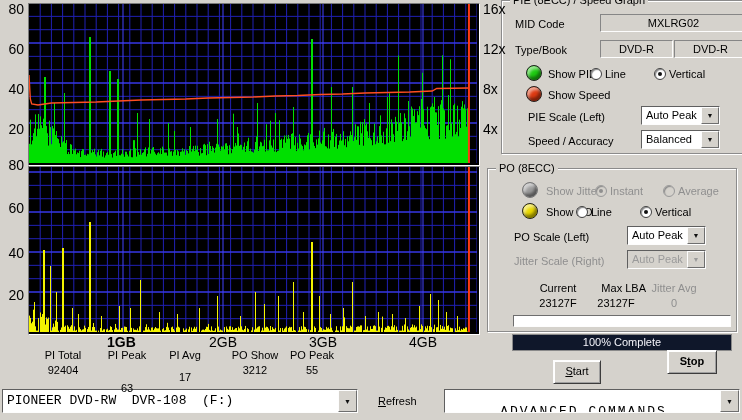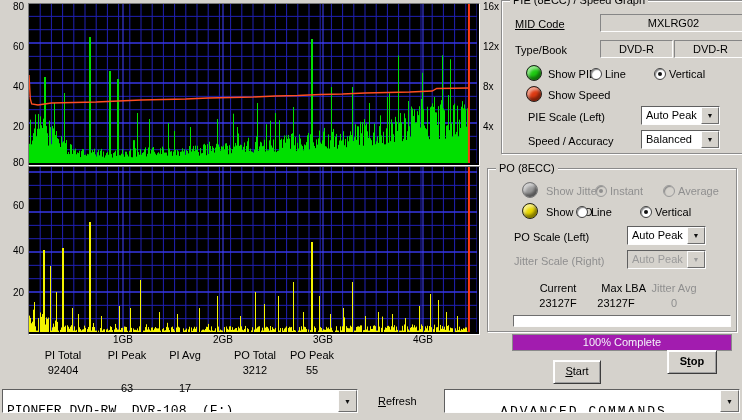--- a/index.html
+++ b/index.html
@@ -1,20 +1,20 @@
 <!DOCTYPE html>
 <html><head>
 <meta charset="utf-8">
 <style>
   html,body{margin:0;padding:0;background:#d5d2cc;}
   #app{position:relative;width:742px;height:420px;background:#d5d2cc;
        font-family:"Liberation Sans",sans-serif;font-size:11px;color:#000;overflow:hidden;}
   .chart{position:absolute;background:#000;border:1px solid;border-color:#7a7a7a #ffffff #ffffff #7a7a7a;}
   .chart svg{position:absolute;left:0;top:0;display:block;}
-  .tick{position:absolute;font-size:10px;color:#000;white-space:nowrap;}
+  .tick{position:absolute;font-size:14px;color:#000;white-space:nowrap;}
   .lbl{position:absolute;white-space:nowrap;color:#000;}
   .dis{color:#8f8f8f !important;}
   .group{position:absolute;border:1px solid #8b8b8b;box-shadow:inset 1px 1px 0 #ffffff,1px 1px 0 #ffffff;}
   .group-title{position:absolute;top:-7px;left:8px;background:#d5d2cc;padding:0 3px;white-space:nowrap;}
   .field{position:absolute;height:16px;border:1px solid;border-color:#868686 #fdfdfd #fdfdfd #868686;
          background:#d5d2cc;text-align:center;line-height:16px;}
   .combo{position:absolute;height:17px;display:flex;border:1px solid;border-color:#5f5f5f #fdfdfd #fdfdfd #5f5f5f;background:#fff;}
   .combo-text{flex:1;padding:2px 2px 0 4px;overflow:hidden;white-space:pre;}
   .combo-btn{width:16px;background:#d5d2cc;border:1px solid;border-color:#fdfdfd #6e6e6e #6e6e6e #fdfdfd;
              display:flex;align-items:center;justify-content:center;font-size:7px;color:#111;}
@@ -1040,21 +1040,21 @@
         <rect x="401" y="127" width="1" height="38" fill="#f4f400"></rect>
         <rect x="409" y="133" width="1" height="32" fill="#f4f400"></rect>
         <rect x="417" y="145" width="1" height="20" fill="#f4f400"></rect>
         <rect x="428" y="149" width="1" height="16" fill="#f4f400"></rect>
         <rect x="438.936" y="0" width="2" height="165" fill="#ff3a10"></rect>
       </svg>
   </div>
 
   <div class="group" style="left:487px;top:0;width:248px;height:152px;margin-left:14px;">
     <div class="group-title">PIE (8ECC) / Speed Graph</div>
-    <div class="lbl" style="left:13px;top:17px;text-decoration:underline;">MID Code</div>
+    <div class="lbl" style="left:13px;top:17px;">MID Code</div>
     <div class="field" style="left:98px;top:13px;width:145px;">MXLRG02</div>
     <div class="lbl" style="left:13px;top:43px;">Type/Book</div>
     <div class="field" style="left:98px;top:39px;width:71px;">DVD-R</div>
     <div class="field" style="left:172px;top:39px;width:71px;">DVD-R</div>
 
     <div class="led led-green" style="left:24px;top:64px;"></div>
     <div class="lbl" style="left:46px;top:67px;">Show PIE</div>
     <div class="radio" style="left:88px;top:67px;"></div>
     <div class="lbl" style="left:103px;top:67px;">Line</div>
     <div class="radio checked" style="left:152px;top:67px;"></div>
@@ -1106,64 +1106,64 @@
     <div class="lbl" style="left:40px;top:113px;width:60px;text-align:center;">Current</div>
     <div class="lbl" style="left:98px;top:113px;width:60px;text-align:right;">Max LBA</div>
     <div class="lbl dis" style="left:156px;top:113px;width:60px;text-align:center;">Jitter Avg</div>
     <div class="lbl" style="left:40px;top:128px;width:60px;text-align:center;">23127F</div>
     <div class="lbl" style="left:98px;top:128px;width:60px;text-align:center;">23127F</div>
     <div class="lbl dis" style="left:156px;top:128px;width:60px;text-align:center;">0</div>
 
     <div class="whitefield" style="left:25px;top:146px;width:216px;height:10px;"></div>
   </div>
 
-  <div class="progress" id="progress-bar" style="left: 512px; top: 334px; width: 218px; height: 15px; background: #a21caf;">
+  <div class="progress" id="progress-bar" style="left: 512px; top: 334px; width: 218px; height: 15px; background: #0f172a;">
     <span>100% Complete</span>
   </div>
   <div class="btn" style="left:553px;top:360px;width:46px;height:22px;"><u>S</u>tart</div>
   <div class="btn" style="left:667px;top:350px;width:48px;height:22px;font-weight:bold;">S<u>t</u>op</div>
 
   <div class="combo" style="left:2px;top:389px;width:354px;height:22px;">
-    <span class="combo-text mono" style="padding-top:13px;">PIONEER DVD-RW  DVR-108  (F:)</span>
+    <span class="combo-text mono" style="padding-top:3px;">PIONEER DVD-RW  DVR-108  (F:)</span>
     <span class="combo-btn" style="width:17px;">▼</span>
   </div>
   <div class="lbl" style="left:378px;top:395px;"><u>R</u>efresh</div>
   <div class="combo" style="left:444px;top:389px;width:294px;height:22px;">
     <span class="combo-text mono" style="padding-top:14px;text-align:center;letter-spacing:2px;">ADVANCED COMMANDS</span>
     <span class="combo-btn" style="width:17px;">▼</span>
   </div>
 <div class="tick" style="left: 2px; top: 1px; width: 22px; text-align: right;">80</div>
     <div class="tick" style="left: 2px; top: 41px; width: 22px; text-align: right;">60</div>
     <div class="tick" style="left: 2px; top: 81px; width: 22px; text-align: right;">40</div>
     <div class="tick" style="left: 2px; top: 121px; width: 22px; text-align: right;">20</div>
     <div class="tick" style="left: 483px; top: 1px;">16x</div>
     <div class="tick" style="left: 483px; top: 41px;">12x</div>
     <div class="tick" style="left: 483px; top: 81px;">8x</div>
     <div class="tick" style="left: 483px; top: 121px;">4x</div>
     <div class="tick" style="left: 2px; top: 157px; width: 22px; text-align: right;">80</div>
     <div class="tick" style="left: 2px; top: 200px; width: 22px; text-align: right;">60</div>
     <div class="tick" style="left: 2px; top: 245px; width: 22px; text-align: right;">40</div>
     <div class="tick" style="left: 2px; top: 287px; width: 22px; text-align: right;">20</div>
-    <div class="tick" style="left: 107px; top: 334px; width: 32px; text-align: center;">1GB</div>
+    <div class="tick" style="left: 107px; top: 334px; width: 32px;  font-weight: bold;">1GB</div>
     <div class="tick" style="left: 207px; top: 334px; width: 32px; text-align: center;">2GB</div>
     <div class="tick" style="left: 307px; top: 334px; width: 32px; text-align: center;">3GB</div>
     <div class="tick" style="left: 407px; top: 334px; width: 32px; text-align: center;">4GB</div>
     <div class="stat-col" style="left: 31px; top: 349px;">
       <div>PI Total</div>
       <div style="margin-top: 3px;">92404</div>
     </div>
     <div class="stat-col" style="left: 95px; top: 349px;">
       <div>PI Peak</div>
       <div style="margin-top: 21px;">63</div>
     </div>
     <div class="stat-col" style="left: 153px; top: 349px;">
       <div>PI Avg</div>
-      <div style="margin-top: 21px;">17</div>
+      <div style="margin-top: 10px;">17</div>
     </div>
     <div class="stat-col" style="left: 223px; top: 349px;">
-      <div>PO Total</div>
+      <div>PO Show</div>
       <div style="margin-top: 3px;">3212</div>
     </div>
     <div class="stat-col" style="left: 280px; top: 349px;">
       <div>PO Peak</div>
       <div style="margin-top: 3px;">55</div>
     </div>
   </div>
 
 </body></html>

